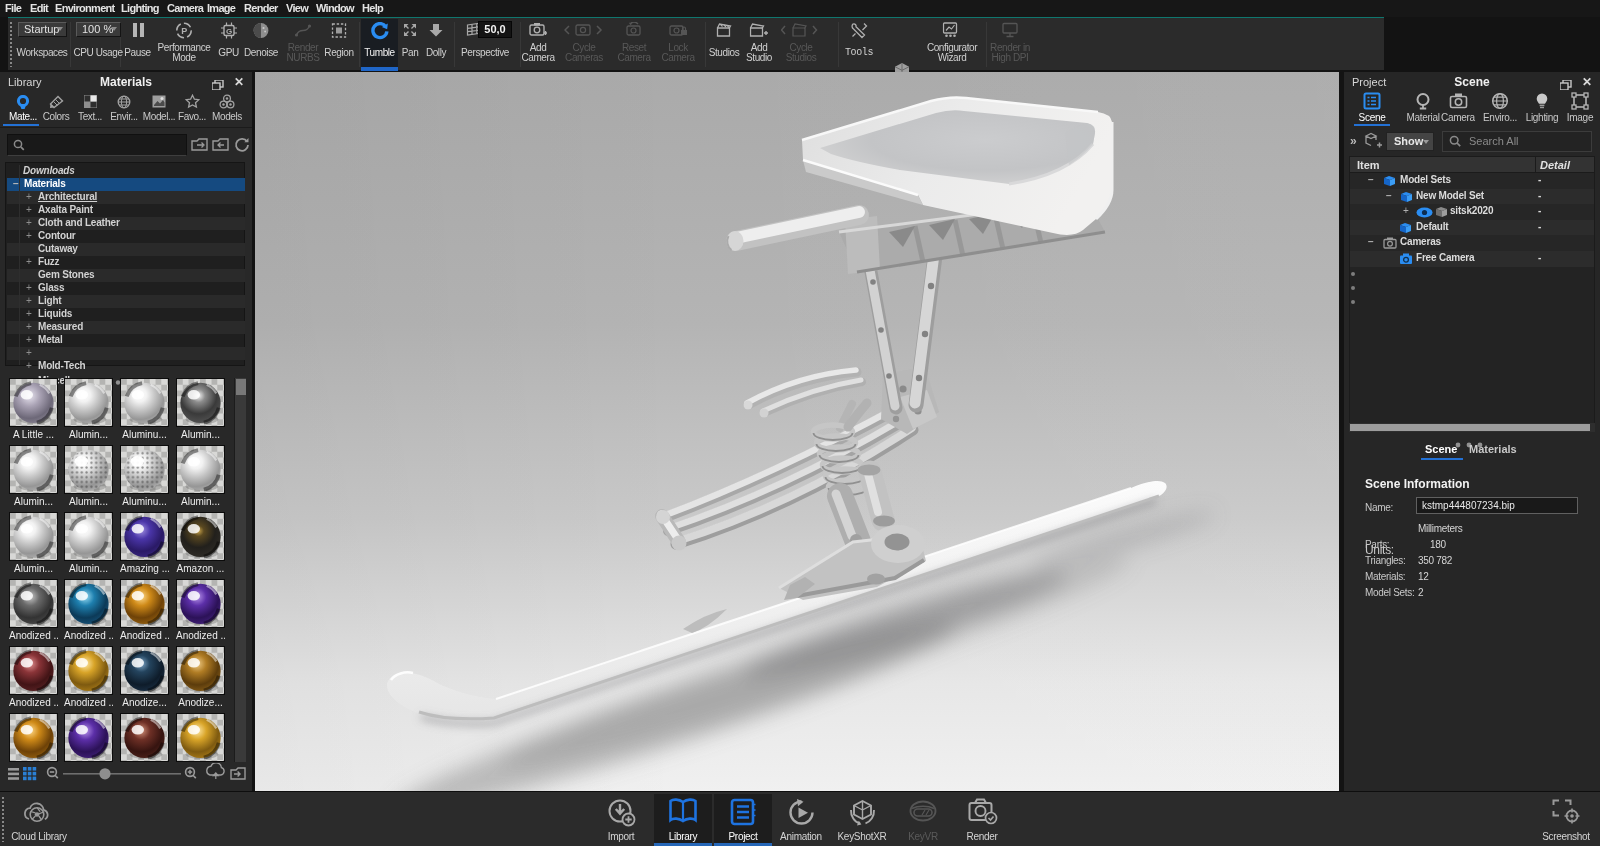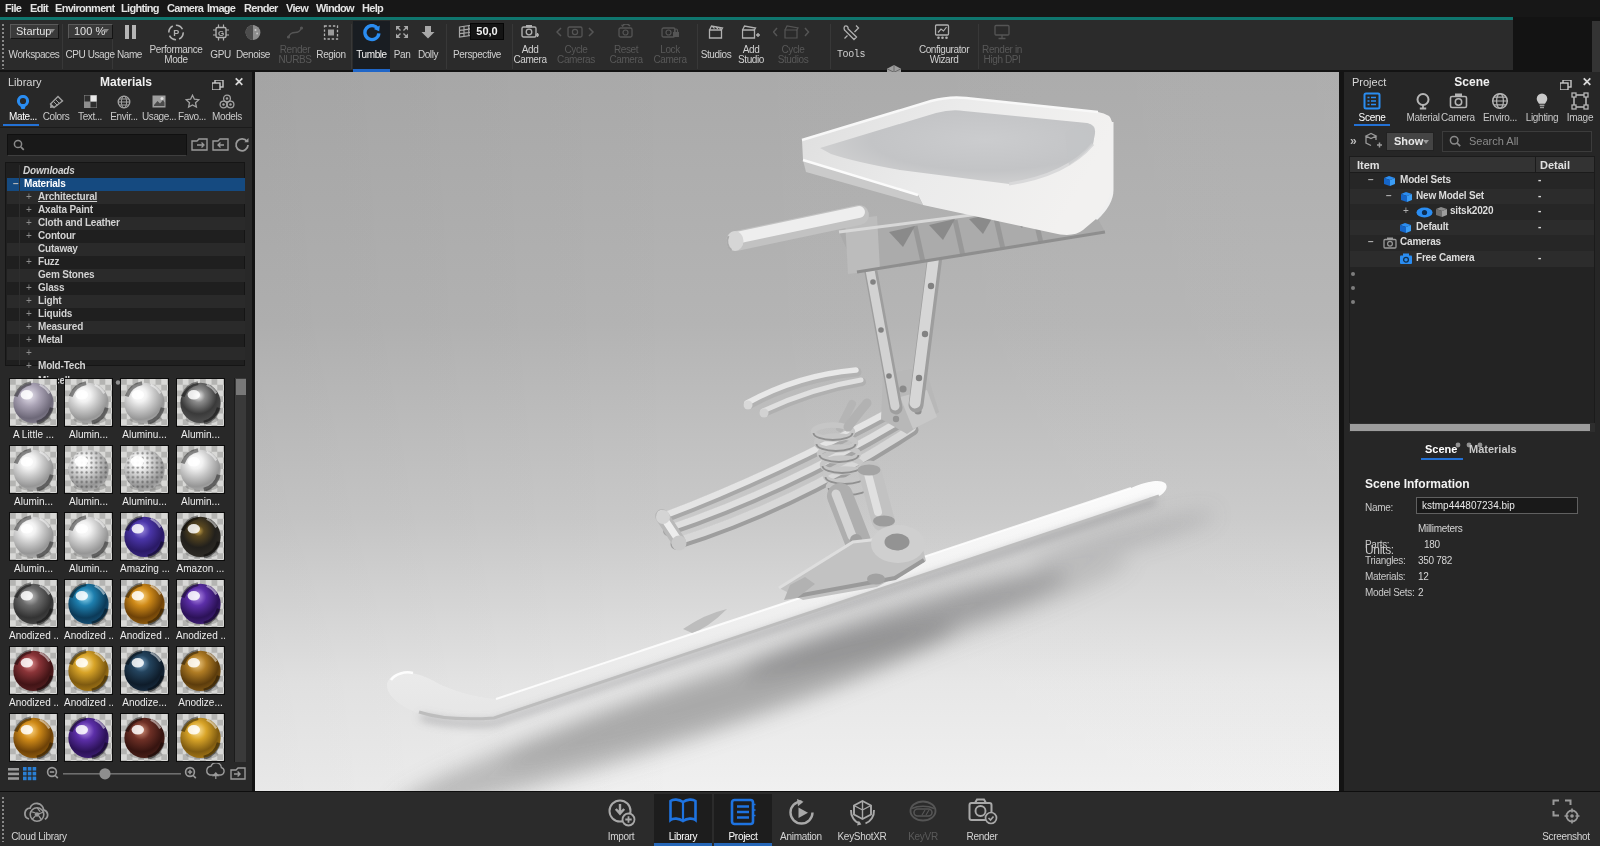--- a/index.html
+++ b/index.html
@@ -7,22 +7,22 @@
     font-family:"Liberation Sans", sans-serif; }
   .abs { position:absolute; }
   #stage { position:relative; width:1600px; height:846px; }
 
   
   #menubar { position:absolute; left:0; top:0; width:1600px; height:17px; background:#171717;
     color:#e4e4e4; font-size:11px; font-weight:bold; letter-spacing:-0.7px; }
   #menubar span { position:absolute; top:2px; }
 
   
-  #toolbar { position:absolute; left:0; top:17px; width:1513px; height:53px; background:#2b2b2b;
-    border-top:3px solid #0f766e; }
+  #toolbar { position:absolute; left:8px; top:17px; width:1376px; height:53px; background:#2b2b2b;
+    border-top:1px solid #0f766e; }
   .tsep { position:absolute; top:4px; height:45px; width:1px; background:#1d1d1d; border-right:1px solid #383838;}
   .titem { position:absolute; top:0; height:53px; color:#d0d0d0; font-size:10px; letter-spacing:-0.4px; text-align:center; }
   .titem .lbl { position:absolute; top:30px; width:100%; line-height:10px; white-space:pre; }
   .titem .lbl.l2 { top:25px; }
   .titem .ico { position:absolute; top:4px; left:50%; transform:translateX(-50%); }
   .titem.dis { color:#585858; }
   .combo { position:absolute; background:#3a3a3a; border:1px solid #141414; border-top-color:#5a5a5a; border-left-color:#5a5a5a;
     color:#e2e2e2; font-size:11px; line-height:13px; padding-left:5px; }
   .combo .da { position:absolute; right:3px; top:4px; width:0; height:0; border-left:3px solid transparent; border-right:3px solid transparent; border-top:4px solid #8a8a8a; }
 
@@ -94,21 +94,21 @@
     <div class="combo" style="left:68px;top:4px;width:45px;height:15px;">100 %<div class="da"></div></div>
     <div class="titem" style="left:62px;width:56px;">
         <div class="lbl">CPU Usage</div>
       </div>
 
     <div class="titem" style="left:113px;width:33px;">
         <div class="ico"><svg width="16" height="16">
             <rect x="3" y="1" width="4" height="14" fill="#b5b5b5"></rect>
             <rect x="10" y="1" width="4" height="14" fill="#b5b5b5"></rect>
           </svg></div>
-        <div class="lbl">Name</div>
+        <div class="lbl">Pause</div>
       </div>
 
     <div class="titem" style="left:146px;width:60px;">
         <div class="ico"><svg width="17" height="17" viewBox="0 0 17 17">
             <circle cx="8.5" cy="8.5" r="7.2" fill="none" stroke="#b0b0b0" stroke-width="1.6" stroke-dasharray="8 3.2"></circle>
             <text x="8.5" y="12" font-size="9" font-weight="bold" fill="#b0b0b0" text-anchor="middle" font-family="Liberation Sans">P</text>
           </svg></div>
         <div class="lbl l2">Performance
 Mode</div>
       </div>
@@ -590,21 +590,21 @@
         </svg><div class="tl">Text...</div></div>
     <div class="ltab" style="left:106px;"><svg style="margin-top:7px" width="14" height="14" viewBox="0 0 14 14">
           <circle cx="7" cy="7" r="5.8" fill="none" stroke="#a2a2a2" stroke-width="1.3"></circle>
           <ellipse cx="7" cy="7" rx="2.6" ry="5.8" fill="none" stroke="#a2a2a2" stroke-width="1"></ellipse>
           <path d="M1.2 7h11.6M2 4h10M2 10h10" stroke="#a2a2a2" stroke-width="1"></path>
         </svg><div class="tl">Envir...</div></div>
     <div class="ltab" style="left:141px;"><svg style="margin-top:7px" width="14" height="13" viewBox="0 0 14 13">
           <rect x="0.5" y="0.5" width="13" height="12" fill="#9e9e9e"></rect>
           <path d="M2 10l3.5-4 2.5 2.5L11 5l1.5 2.5V11H2z" fill="#4a4a4a"></path>
           <circle cx="10" cy="3.6" r="1.5" fill="#e0e0e0"></circle>
-        </svg><div class="tl">Usage...</div></div>
+        </svg><div class="tl">Model...</div></div>
     <div class="ltab" style="left:174px;"><svg style="margin-top:6px" width="15" height="15" viewBox="0 0 15 15">
           <path d="M7.5 1.2l1.9 4 4.4.5-3.3 3 .9 4.4-3.9-2.2-3.9 2.2.9-4.4-3.3-3 4.4-.5Z" fill="none" stroke="#a2a2a2" stroke-width="1.3"></path>
         </svg><div class="tl">Favo...</div></div>
     <div class="ltab" style="left:208px;width:38px;"><svg style="margin-top:6px" width="16" height="15" viewBox="0 0 16 15">
           <circle cx="8" cy="4.5" r="3.4" fill="none" stroke="#a2a2a2" stroke-width="1.3"></circle>
           <circle cx="4.5" cy="10.5" r="3.4" fill="none" stroke="#a2a2a2" stroke-width="1.3"></circle>
           <circle cx="11.5" cy="10.5" r="3.4" fill="none" stroke="#a2a2a2" stroke-width="1.3"></circle>
           <circle cx="8" cy="4.5" r="1.2" fill="#a2a2a2"></circle>
           <circle cx="4.5" cy="10.5" r="1.2" fill="#a2a2a2"></circle>
           <circle cx="11.5" cy="10.5" r="1.2" fill="#a2a2a2"></circle>
@@ -1035,21 +1035,21 @@
     <div class="abs" style="left:98px;top:59px;width:150px;height:21px;background:#232323;border:1px solid #3c3c3c;">
       <svg width="13" height="13" style="margin:3px 0 0 6px">
           <circle cx="5.2" cy="5.2" r="3.8" fill="none" stroke="#8a8a8a" stroke-width="1.5"></circle>
           <path d="M8 8l3.2 3.2" stroke="#8a8a8a" stroke-width="1.7"></path>
         </svg>
       <span style="position:absolute;left:26px;top:3px;color:#8a8a8a;font-size:11px;">Search All</span>
     </div>
 
     <div class="abs" style="left:5px;top:84px;width:246px;height:17px;background:#333333;border:1px solid #1b1b1b;color:#e0e0e0;font-size:11px;font-weight:bold;">
       <span style="position:absolute;left:7px;top:2px;">Item</span>
-      <span style="position:absolute;left:190px;top:2px;">Detail</span>
+      <span style="position:absolute;left:190px;top:2px;font-style:italic;">Detail</span>
       <div style="position:absolute;left:185px;top:0;width:1px;height:15px;background:#1b1b1b;"></div>
     </div>
 
     <div class="abs" style="left:5px;top:101px;width:246px;height:250px;background:#232323;border-left:1px solid #1b1b1b;border-right:1px solid #1b1b1b;font-size:10px;letter-spacing:-0.2px;font-weight:bold;color:#dcdcdc;">
       <div class="abs" style="left:0;top:0px;width:244px;height:15.6px;background:#262626;">
           <span style="position:absolute;left:18px;top:1px;color:#b0b0b0;">−</span>
           <svg style="position:absolute;left:33px;top:2px" width="13" height="12" viewBox="0 0 13 12">
             <path d="M1 3 6 1l6 2-5 2Z" fill="#2a8df2"></path>
             <path d="M1 3v6l6 2V5Z" fill="#1565c8"></path>
             <path d="M12 3v6l-5 2V5Z" fill="#3b9df5"></path>
@@ -1129,21 +1129,21 @@
     <div class="abs" style="left:81px;top:371px;color:#fff;font-size:11px;font-weight:bold;">Scene</div>
     <div class="abs" style="left:77px;top:386px;width:42px;height:2px;background:#2371d5;"></div>
     <div class="abs" style="left:125px;top:371px;color:#c9c9c9;font-size:11px;font-weight:bold;">Materials</div>
 
     <div class="abs" style="left:21px;top:405px;color:#f2f2f2;font-size:12px;font-weight:bold;">Scene Information</div>
     <div class="abs" style="left:21px;top:430px;color:#c9c9c9;font-size:10px;letter-spacing:-0.3px;">Name:</div>
     <div class="abs" style="left:72px;top:425px;width:162px;height:17px;background:#191919;border:1px solid #606060;color:#e8e8e8;font-size:10px;line-height:15px;padding-left:5px;">kstmp444807234.bip</div>
     <div class="abs" style="left:21px;top:471px;color:#c9c9c9;font-size:12px;letter-spacing:-0.3px;">Units:</div>
       <div class="abs" style="left:74px;top:451px;color:#d6d6d6;font-size:10px;letter-spacing:-0.3px;">Millimeters</div>
     <div class="abs" style="left:21px;top:467px;color:#c9c9c9;font-size:10px;letter-spacing:-0.3px;">Parts:</div>
-      <div class="abs" style="left:80px;top:467px;color:#d6d6d6;font-size:10px;letter-spacing:-0.3px;">180</div>
+      <div class="abs" style="left:86px;top:467px;color:#d6d6d6;font-size:10px;letter-spacing:-0.3px;">180</div>
     <div class="abs" style="left:21px;top:483px;color:#c9c9c9;font-size:10px;letter-spacing:-0.3px;">Triangles:</div>
       <div class="abs" style="left:74px;top:483px;color:#d6d6d6;font-size:10px;letter-spacing:-0.3px;">350 782</div>
     <div class="abs" style="left:21px;top:499px;color:#c9c9c9;font-size:10px;letter-spacing:-0.3px;">Materials:</div>
       <div class="abs" style="left:74px;top:499px;color:#d6d6d6;font-size:10px;letter-spacing:-0.3px;">12</div>
     <div class="abs" style="left:21px;top:515px;color:#c9c9c9;font-size:10px;letter-spacing:-0.3px;">Model Sets:</div>
       <div class="abs" style="left:74px;top:515px;color:#d6d6d6;font-size:10px;letter-spacing:-0.3px;">2</div>
   </div>
 
   <div id="bottombar">
     <div class="abs" style="left:2px;top:5px;width:2px;height:45px;background-image:repeating-linear-gradient(#888 0 2px,transparent 2px 4px);"></div>

